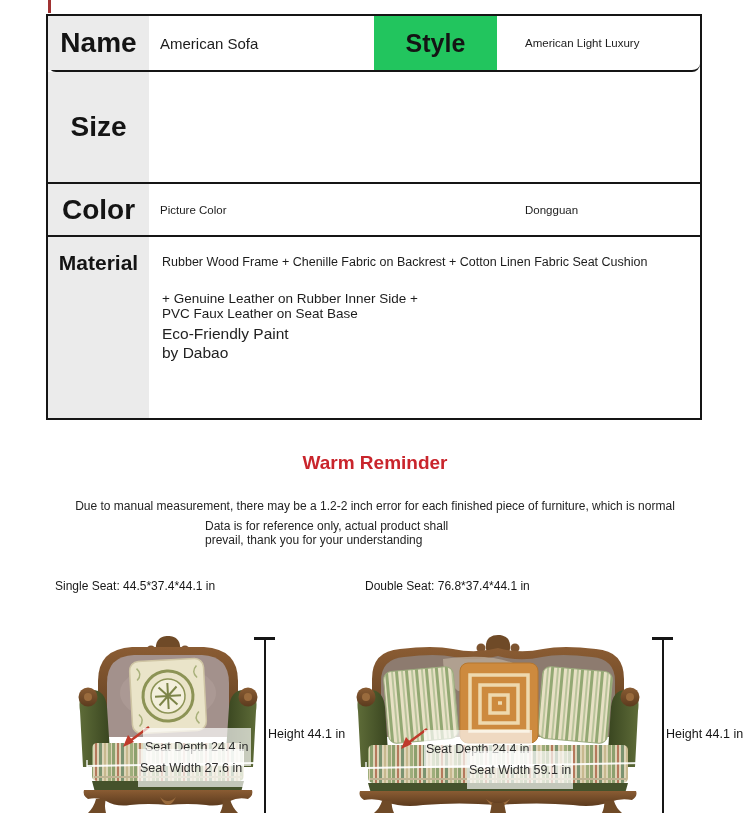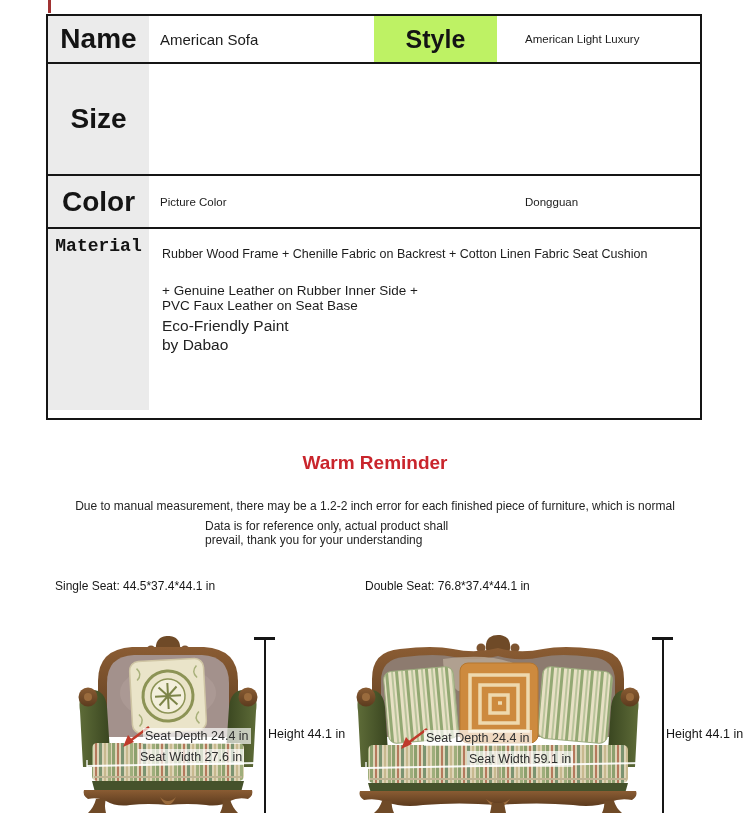--- a/index.html
+++ b/index.html
@@ -4,30 +4,30 @@
 <style>
   html,body{margin:0;padding:0;background:#fff;}
   .page{position:relative;width:750px;height:813px;background:#ffffff;overflow:hidden;
         font-family:"Liberation Sans",sans-serif;color:#1f1f1f;}
   .abs{position:absolute;}
 
   
   .spec-table{position:absolute;left:46px;top:14px;width:656px;height:406px;
               border:2px solid #151515;box-sizing:border-box;background:#fff;}
   .row{position:relative;box-sizing:border-box;border-bottom:2px solid #151515;}
-  .row-name{height:48px;}
+  .row-name{height:56px;border-radius:8px;}
   .row-size{height:112px;}
   .row-color{height:53px;}
   .row-material{height:181px;border-bottom:none;}
   .cell-label{position:absolute;left:0;top:0;bottom:0;width:101px;background:#ebebeb;
               display:flex;align-items:center;justify-content:center;font-weight:700;color:#141414;}
-  .cell-label2{position:absolute;left:326px;top:0;bottom:0;width:123px;background:#bef264;
+  .cell-label2{position:absolute;left:326px;top:0;bottom:0;width:123px;background:#22c55e;
               display:flex;align-items:center;justify-content:center;font-weight:700;font-size:25px;color:#141414;}
   .fs-big{font-size:28px;}
-  .fs-mat{font-size:18px;align-items:flex-start;padding-top:7px;box-sizing:border-box;font-family:Liberation Mono, monospace;}
+  .fs-mat{font-size:21px;align-items:flex-start;padding-top:14px;box-sizing:border-box;}
   .val{position:absolute;left:112px;top:50%;transform:translateY(-50%);font-size:15px;color:#1c1c1c;}
   .val2{position:absolute;left:477px;top:50%;transform:translateY(-50%);font-size:11.5px;color:#1c1c1c;}
   .size-val{position:absolute;left:112px;top:17px;width:432px;font-size:15px;line-height:22px;color:#141414;}
   .mline1{position:absolute;left:114px;top:18px;font-size:12.5px;color:#1c1c1c;white-space:nowrap;}
   .mline2{position:absolute;left:114px;top:54px;font-size:13.5px;color:#1c1c1c;}
   .mline3{position:absolute;left:114px;top:69px;font-size:13.5px;color:#1c1c1c;}
   .mline4{position:absolute;left:114px;top:88px;font-size:15.5px;color:#222;}
   .mline5{position:absolute;left:114px;top:107px;font-size:15.5px;color:#222;}
 
   
@@ -38,21 +38,21 @@
 
   
   .caption{position:absolute;top:579px;font-size:12px;color:#181818;white-space:nowrap;}
   .cap1{left:55px;} .cap2{left:365px;}
 
   
   .hline{position:absolute;width:2px;background:#161616;}
   .htop{position:absolute;height:3px;background:#161616;}
   .h-label{position:absolute;font-size:12.5px;color:#161616;white-space:nowrap;background:rgba(255,255,255,0.85);}
   .m-label{position:absolute;font-size:12.5px;color:#2e2e2e;white-space:nowrap;
-           background:rgba(255,255,255,0.68);padding:1px 2px;}
+           background:rgba(255,255,255,0.68);padding:12px 2px;}
   .top-tick{position:absolute;left:48px;top:0;width:3px;height:13px;background:#a03232;}
 </style>
 </head>
 <body>
 
 <div class="page">
 
   <div class="top-tick"></div>
 
   <div class="spec-table">

